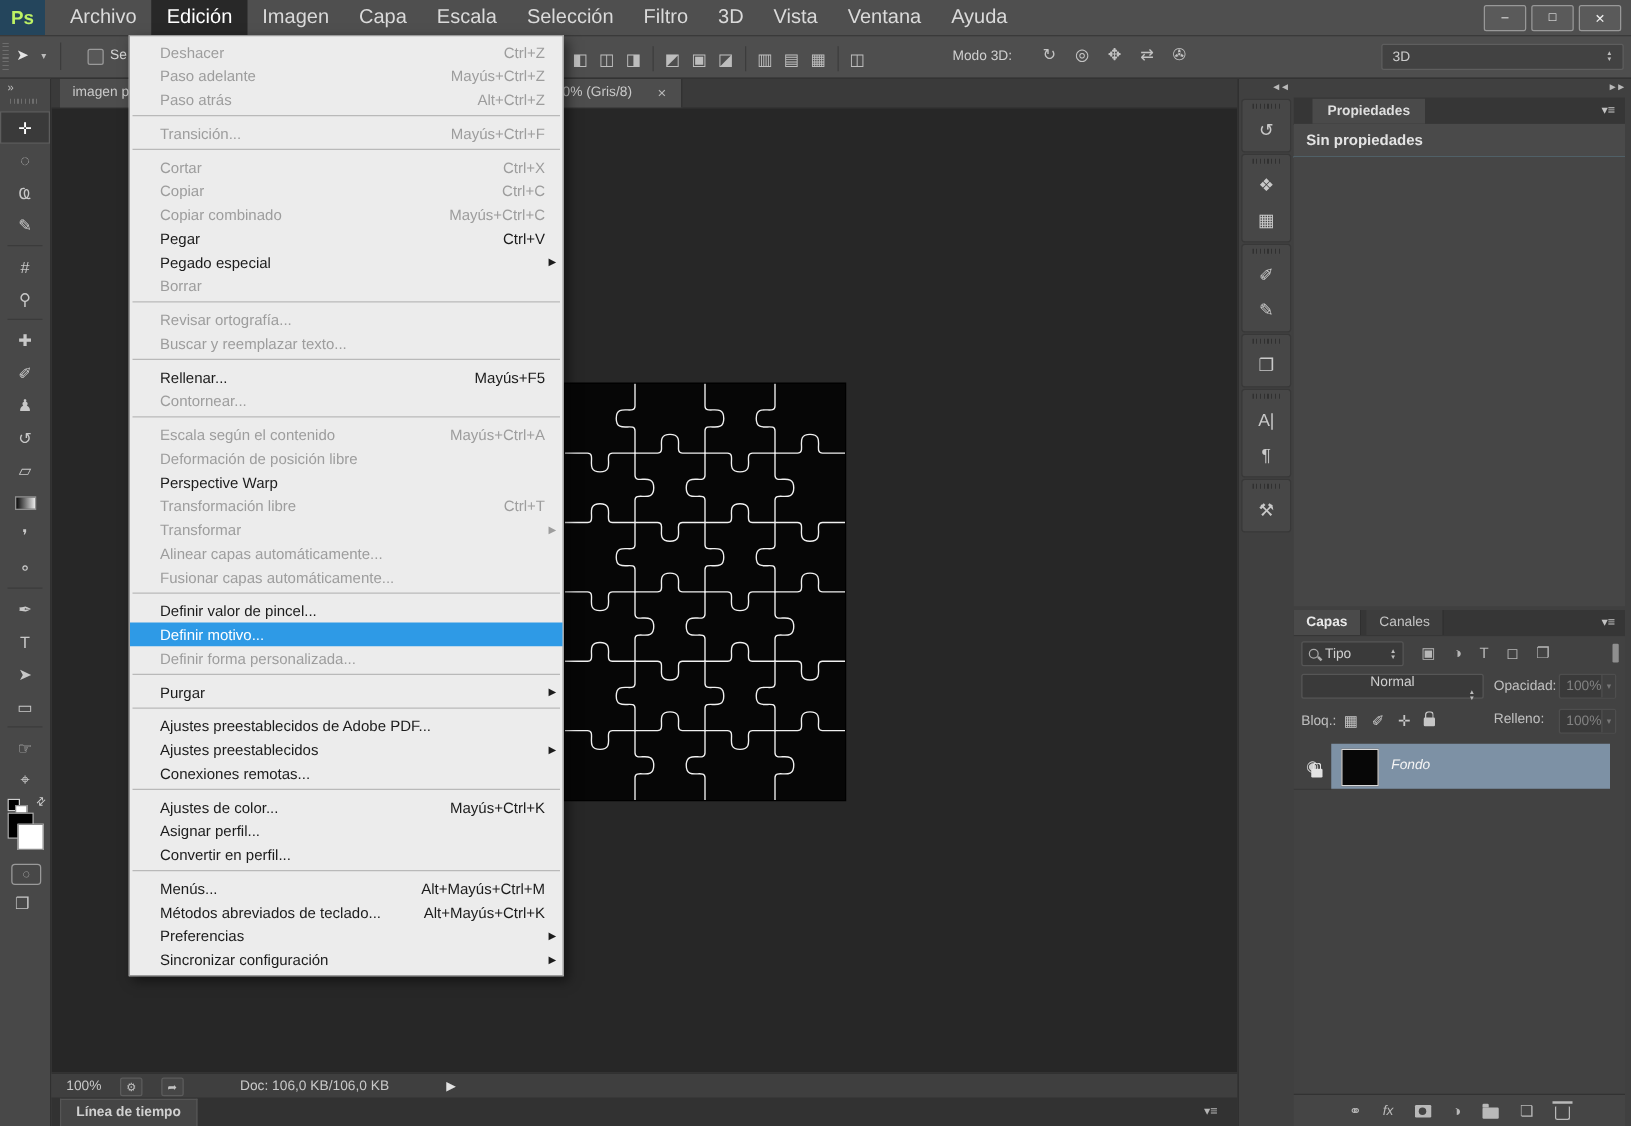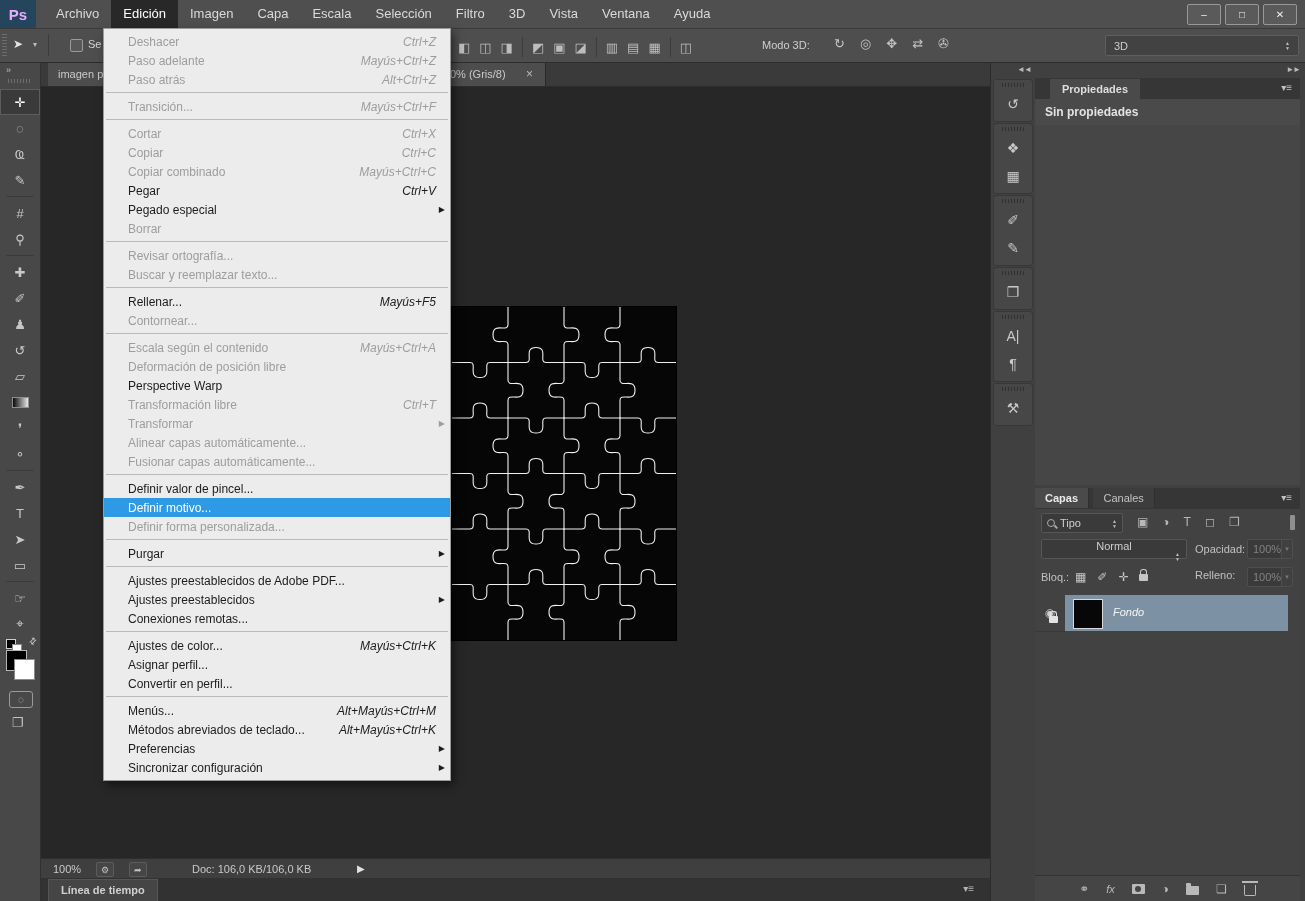--- a/index.html
+++ b/index.html
@@ -1,24 +1,24 @@
 <!DOCTYPE html>
 <html><head>
 <meta charset="utf-8">
 <style>
   html,body{margin:0;padding:0;background:#202020;}
   #app{position:relative;width:1305px;height:901px;background:#454545;overflow:hidden;
        font-family:"Liberation Sans",sans-serif;-webkit-font-smoothing:antialiased;}
   
   .menubar{position:absolute;left:0;top:0;width:100%;height:28px;background:#4f4f4f;
            border-bottom:1px solid #3a3a3a;display:flex;align-items:center;z-index:30;}
-  .ps-logo{width:36px;height:28px;background:#24455c;color:#f0abfc;font-weight:bold;font-size:15px;
+  .ps-logo{width:36px;height:28px;background:#24455c;color:#bef264;font-weight:bold;font-size:15px;
            display:flex;align-items:center;justify-content:center;}
   .menu-items{display:flex;margin-left:8px;}
-  .menu-item{padding:0 12px;line-height:28px;font-size:13px;color:#dadada;white-space:nowrap;}
+  .menu-item{padding:0 12px;line-height:28px;font-size:16px;color:#dadada;white-space:nowrap;}
   .menu-item.active{background:#282828;color:#fff;}
   .win-controls{position:absolute;right:8px;top:4px;display:flex;gap:4px;}
   .winbtn{width:32px;height:19px;background:#5a5a5a;border:1px solid #989898;border-radius:2px;
           color:#f0f0f0;font-size:10px;display:flex;align-items:center;justify-content:center;}
   
   .optbar{position:absolute;left:0;top:29px;width:100%;height:33px;background:#4e4e4e;
           border-bottom:1px solid #2d2d2d;z-index:5;}
   .vgrip{position:absolute;left:2px;top:5px;width:5px;height:23px;
          background:repeating-linear-gradient(180deg,#6d6d6d 0 1px,transparent 1px 3px);}
   .opt-tool{position:absolute;left:13px;top:8px;color:#e5e5e5;font-size:12px;}
@@ -154,21 +154,21 @@
   .trash-ic{display:inline-block;width:10px;height:10px;border:1.5px solid #b9b9b9;border-top:none;
             border-radius:0 0 2px 2px;position:relative;margin-top:3px;}
   .trash-ic::before{content:"";position:absolute;top:-3.5px;left:-3px;right:-3px;height:1.5px;background:#b9b9b9;}
   
   .editmenu{position:absolute;left:103px;top:28px;width:348px;background:#ececec;
             border:1px solid #9b9b9b;box-shadow:3px 4px 9px rgba(0,0,0,.5);z-index:40;
             padding:3px 0;box-sizing:border-box;}
   .mi{height:19px;display:flex;align-items:center;padding:0 14px 0 24px;font-size:12px;color:#1c1c1c;
       position:relative;white-space:nowrap;}
   .mi .ml{flex:1;}
-  .mi .msc{margin-left:20px;font-style:italic;}
+  .mi .msc{margin-left:20px;}
   .mi.disabled{color:#9d9d9d;}
   .mi.highlighted{background:#2e9ae6;color:#fff;}
   .msub{position:absolute;right:5px;top:5px;font-size:8px;}
   .msep{height:1px;background:#b9b9b9;margin:3px 2px 4px 2px;}
 </style>
 </head>
 <body>
 
 <div id="app">
 

